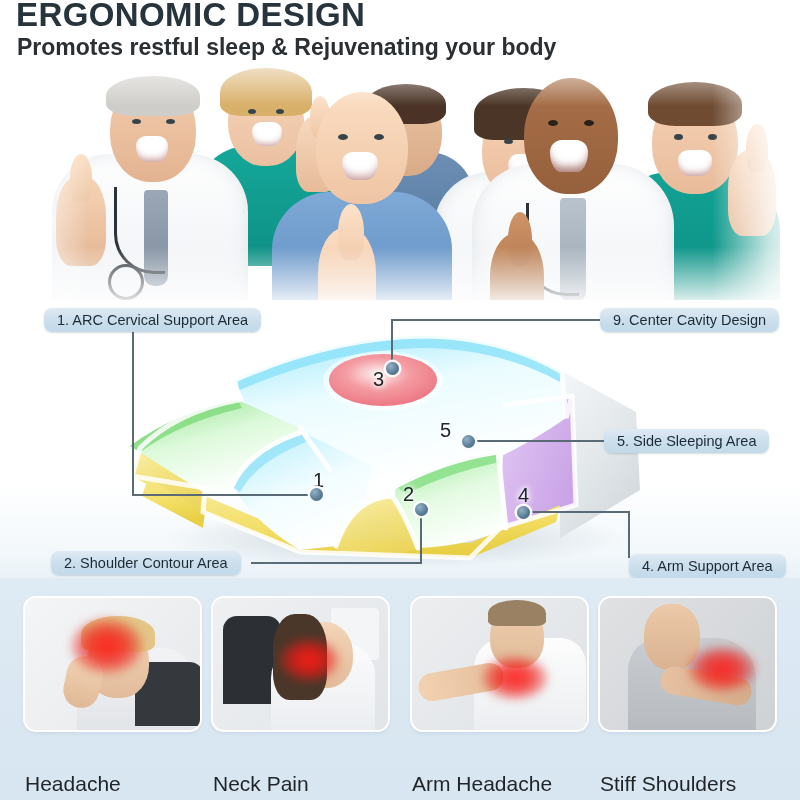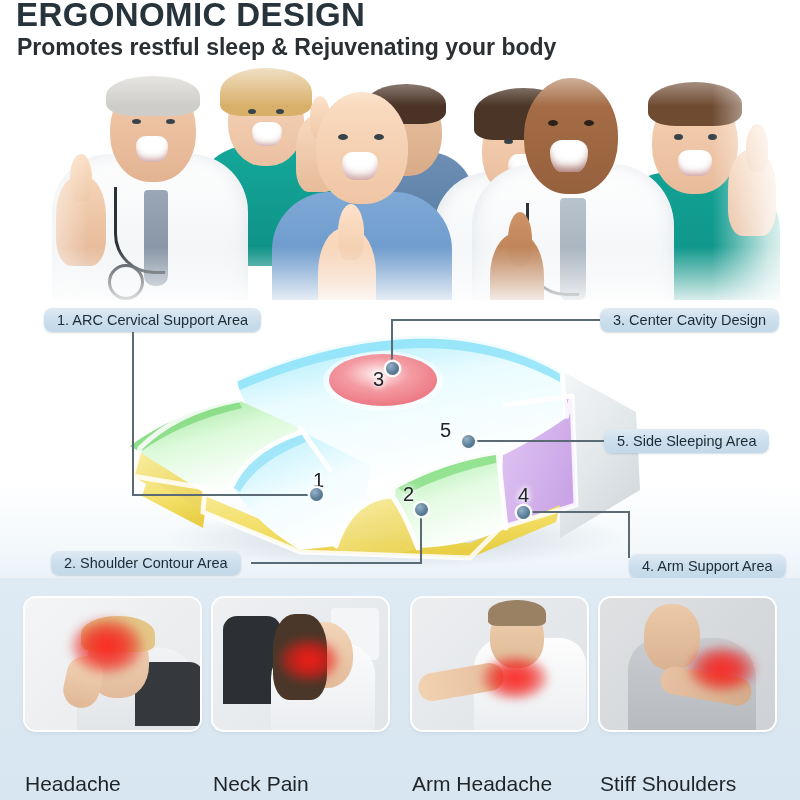--- a/index.html
+++ b/index.html
@@ -298,21 +298,21 @@
 
         <path d="M604,141 L472,141"></path>
 
         <path d="M421,213 L421,263 L251,263"></path>
 
         <path d="M527,212 L629,212 L629,258"></path>
       </g>
     </svg>
 
     <div class="pill" style="left:44px;top:8px;">1. ARC Cervical Support Area</div>
-    <div class="pill" style="left:600px;top:8px;">3. Center Cavity Design</div>
+    <div class="pill" style="left:600px;top:8px;">9. Center Cavity Design</div>
     <div class="pill" style="left:604px;top:129px;">5. Side Sleeping Area</div>
     <div class="pill" style="left:51px;top:251px;text-align:center;">2. Shoulder Contour Area</div>
     <div class="pill" style="left:629px;top:254px;">4. Arm Support Area</div>
 
     <div class="num" style="left:313px;top:169px;">1</div>
     <div class="dot" style="left:310px;top:188px;"></div>
 
     <div class="num" style="left:403px;top:183px;">2</div>
     <div class="dot" style="left:415px;top:203px;"></div>
 

